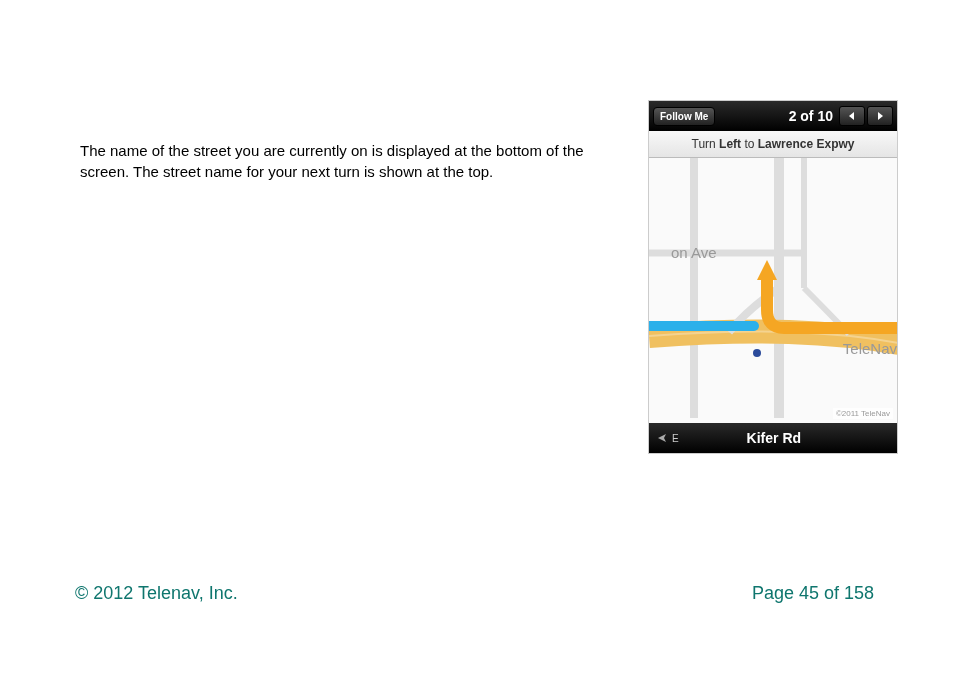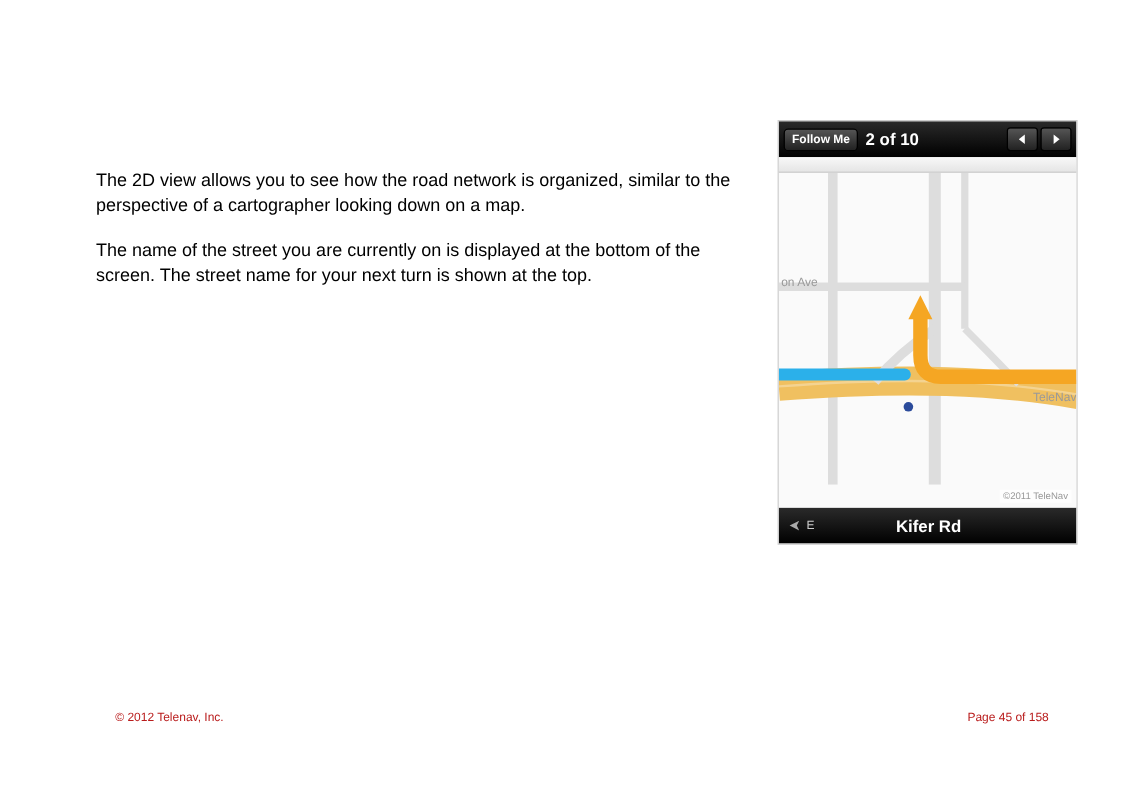--- a/index.html
+++ b/index.html
@@ -51,21 +51,21 @@
       color: #fff;
       font-size: 10px;
       padding: 3px 6px;
       font-weight: bold;
     }
     .step-counter {
       color: #fff;
       font-weight: bold;
       font-size: 14px;
       flex: 1;
-      text-align: left;
+      text-align: right;
     }
     .nav-arrows {
       display: flex;
       gap: 2px;
     }
     .nav-arrow {
       background: linear-gradient(#555, #222);
       border: 1px solid #000;
       border-radius: 3px;
       width: 26px;
@@ -112,49 +112,49 @@
       color: #fff;
       font-weight: bold;
       font-size: 14px;
       flex: 1;
       text-align: center;
       margin-left: -30px;
     }
     .footer {
       position: absolute;
       bottom: 70px;
-      left: 96px;
+      left: 75px;
       right: 80px;
       display: flex;
       justify-content: space-between;
-      font-size: 10px;
-      color: #b91c1c;
+      font-size: 18px;
+      color: #0f766e;
     }
     .map-label {
       position: absolute;
-      font-size: 10px;
+      font-size: 15px;
       color: #999;
+      margin-left: 20px;
     }
     .copyright-map {
       position: absolute;
       bottom: 4px;
       right: 4px;
       font-size: 8px;
       color: #999;
       background: rgba(255,255,255,0.7);
       padding: 1px 3px;
       margin-top: 40px;
     }
   </style>
 </head>
 <body>
 
 <div class="content">
   <div class="text-column">
-    <p>The 2D view allows you to see how the road network is organized, similar to the perspective of a cartographer looking down on a map.</p>
     <p>The name of the street you are currently on is displayed at the bottom of the screen. The street name for your next turn is shown at the top.</p>
   </div>
 
   <div class="phone-column">
     <div class="phone">
       <div class="phone-top">
         <div class="follow-btn">Follow Me</div>
         <div class="step-counter">2 of 10</div>
         <div class="nav-arrows">
           <div class="nav-arrow">
@@ -164,20 +164,23 @@
           </div>
           <div class="nav-arrow">
             <svg width="10" height="10" viewBox="0 0 10 10">
                 <path d="M3 1 L8 5 L3 9 Z" fill="#fff"></path>
               </svg>
           </div>
         </div>
       </div>
 
       <div class="instruction-bar">
+        <div class="line1">
+          <span>Turn </span><b>Left</b><span> to </span><b>Lawrence Expwy</b>
+        </div>
       </div>
 
       <div class="map-area">
         <svg width="250" height="260" viewBox="0 0 250 260" style="position:absolute;top:0;left:0;">
 
           <line x1="45" y1="0" x2="45" y2="260" stroke="#ddd" stroke-width="8"></line>
           <line x1="130" y1="0" x2="130" y2="260" stroke="#ddd" stroke-width="10"></line>
           <line x1="155" y1="0" x2="155" y2="130" stroke="#ddd" stroke-width="6"></line>
 
           <line x1="0" y1="95" x2="155" y2="95" stroke="#ddd" stroke-width="7"></line>

